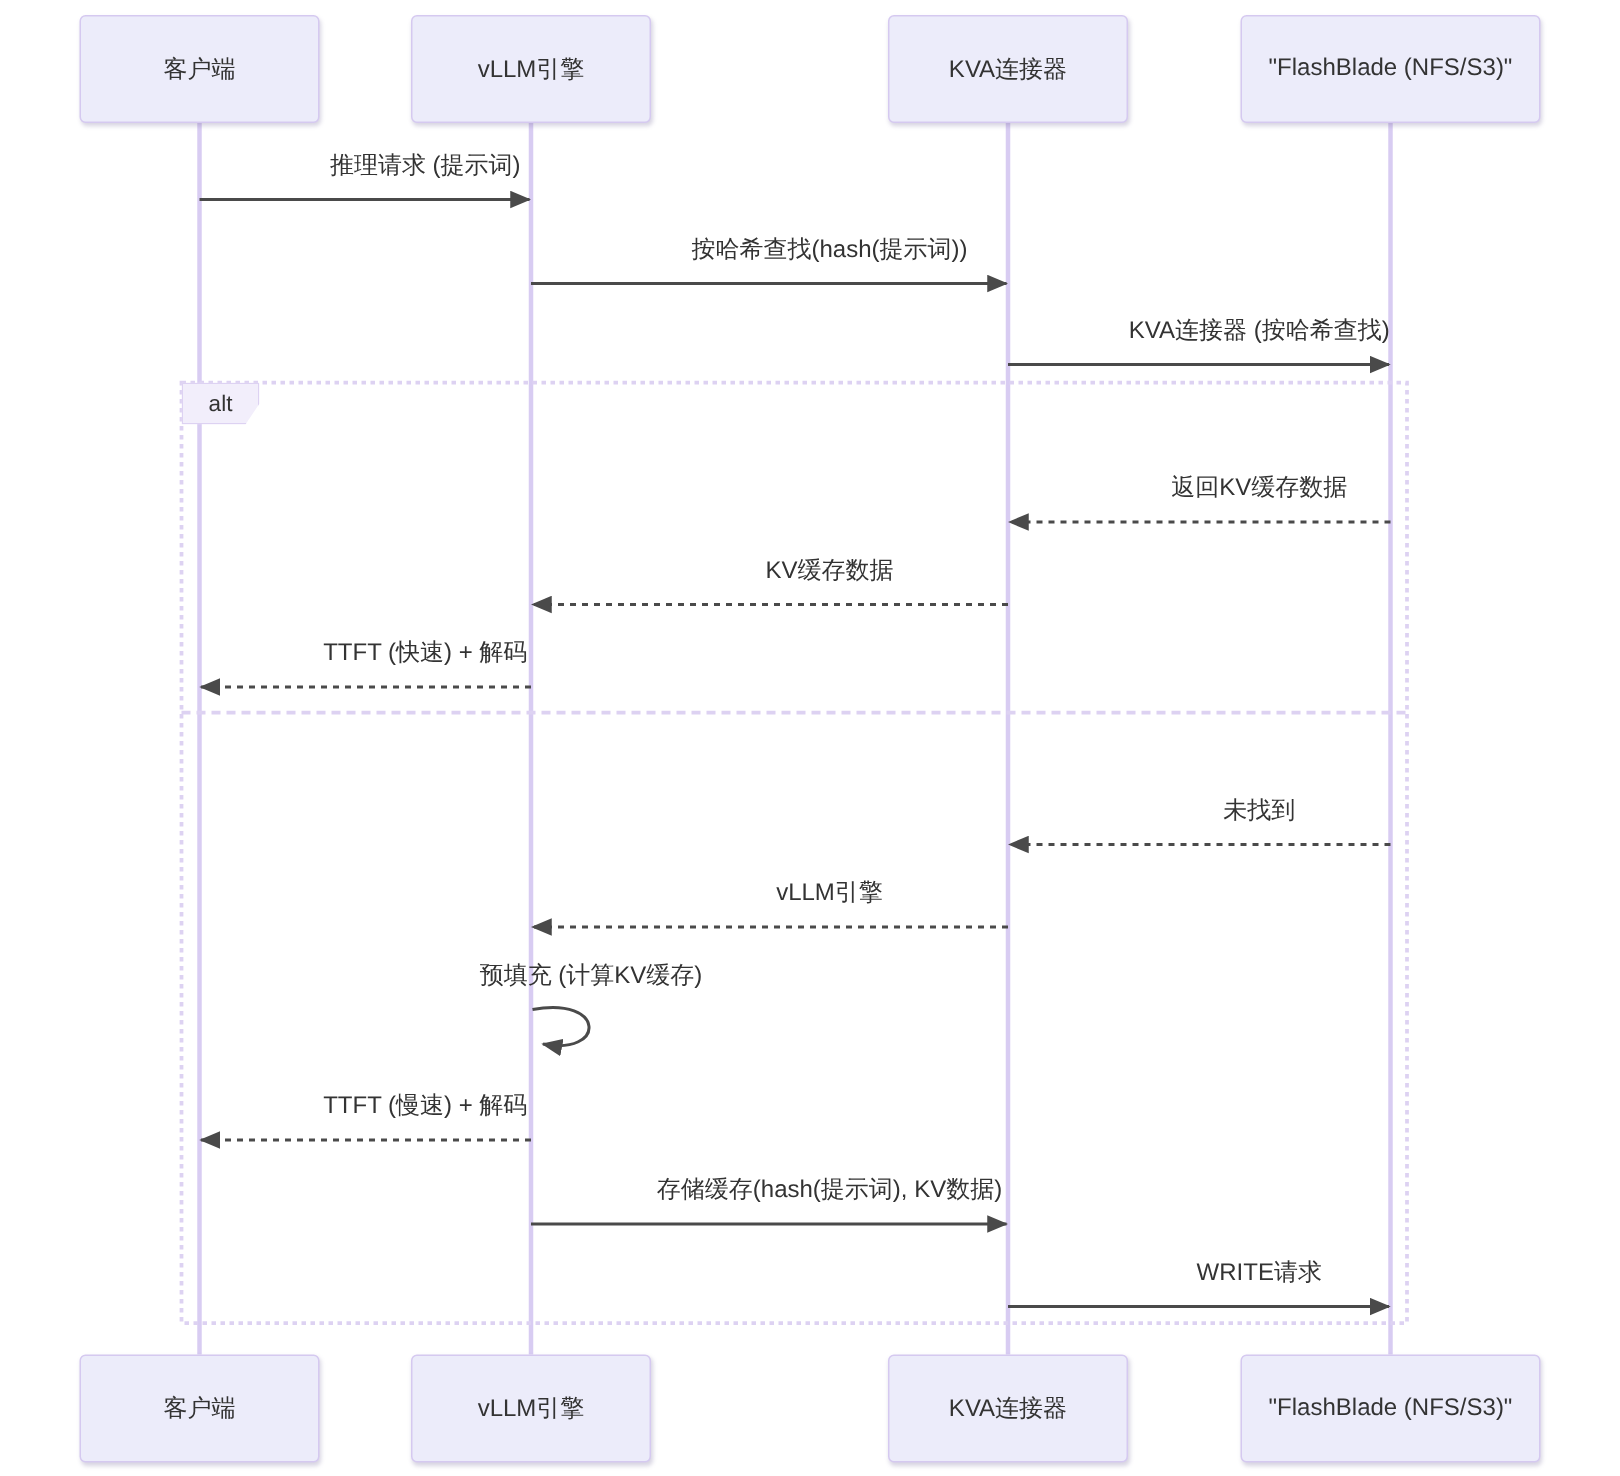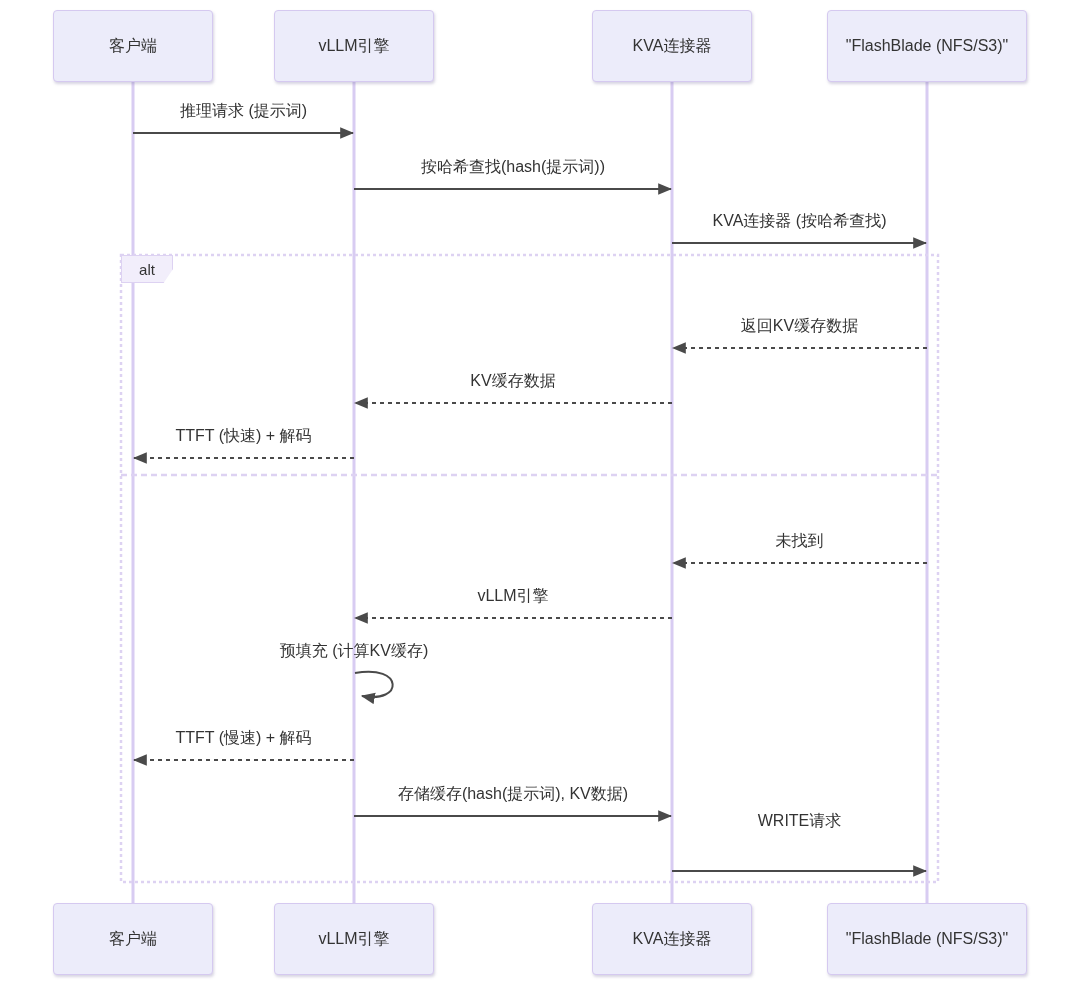--- a/index.html
+++ b/index.html
@@ -13,21 +13,21 @@
     background:var(--actor-fill,#ececfa);
     border:1px solid var(--actor-border,#d5c9f0);
     border-radius:4px;
     box-shadow:1px 2px 3px rgba(110,100,150,0.28);
     display:flex;align-items:center;justify-content:center;
     font-size:16px;color:var(--text,#333);
   }
   .msg-label{
     position:absolute;transform:translateX(-50%);
     font-size:16px;color:var(--text,#333);
-    white-space:nowrap;height:22px;line-height:22px;
+    white-space:nowrap;height:22px;line-height:22px;margin-left:40px;
   }
   #alt-label{
     position:absolute;left:121px;top:255px;width:52px;height:28px;
     background:var(--frame-label-fill,#f2eefb);
     border:1px solid var(--frame-border,#d5c9f0);
     box-sizing:border-box;
     clip-path:polygon(0 0,100% 0,100% 50%,82% 100%,0 100%);
     display:flex;align-items:center;justify-content:center;
     font-size:15px;color:var(--text,#333);
   }
@@ -92,16 +92,16 @@
       <div class="msg-label" style="left: 513px; top: 156px;">按哈希查找(hash(提示词))</div>
       <div class="msg-label" style="left: 799.5px; top: 210px;">KVA连接器 (按哈希查找)</div>
       <div class="msg-label" style="left: 799.5px; top: 315px;">返回KV缓存数据</div>
       <div class="msg-label" style="left: 513px; top: 370px;">KV缓存数据</div>
       <div class="msg-label" style="left: 243.5px; top: 425px;">TTFT (快速) + 解码</div>
       <div class="msg-label" style="left: 799.5px; top: 530px;">未找到</div>
       <div class="msg-label" style="left: 513px; top: 585px;">vLLM引擎</div>
       <div class="msg-label" style="left: 354px; top: 640px;">预填充 (计算KV缓存)</div>
       <div class="msg-label" style="left: 243.5px; top: 727px;">TTFT (慢速) + 解码</div>
       <div class="msg-label" style="left: 513px; top: 783px;">存储缓存(hash(提示词), KV数据)</div>
-      <div class="msg-label" style="left: 799.5px; top: 810px;">WRITE请求</div>
+      <div class="msg-label" style="left: 799.5px; top: 838px;">WRITE请求</div>
     </div>
   <div id="alt-label">alt</div>
 </div>
 
 </body></html>

